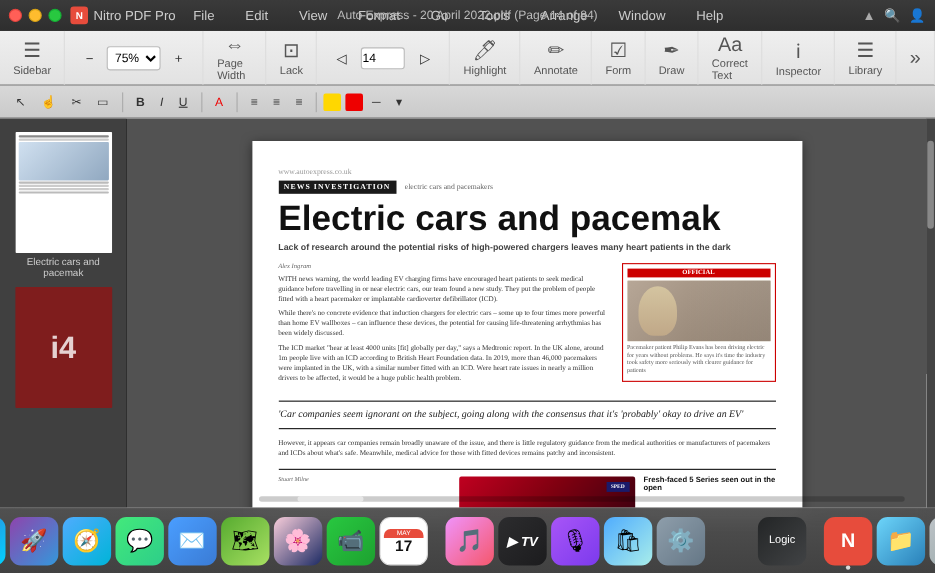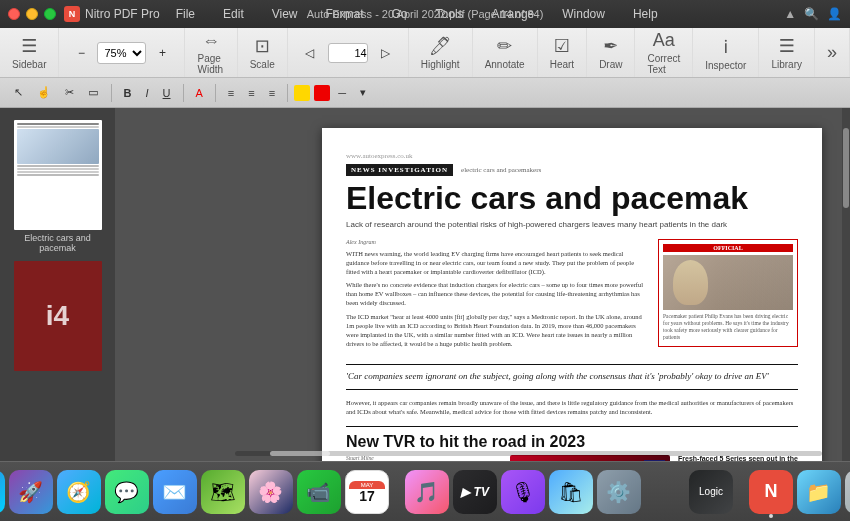--- a/index.html
+++ b/index.html
@@ -96,21 +96,21 @@
       align-items: center;
       justify-content: center;
       font-size: 12px;
       color: #333;
     }
     .toolbar-input {
       width: 40px;
       height: 20px;
       border: 1px solid #bbb;
       border-radius: 3px;
-      text-align: right;
+      text-align: left;
       font-size: 11px;
       background: white;
     }
     .toolbar-select {
       height: 22px;
       border: 1px solid #bbb;
       border-radius: 3px;
       font-size: 11px;
       background: white;
       padding: 0 2px;
@@ -222,21 +222,21 @@
       text-align: center;
     }
 
     
     .pdf-area {
       flex: 1;
       background: #525252;
       overflow: auto;
       display: flex;
       flex-direction: column;
-      align-items: flex-end;
+      align-items: center;
       padding: 20px;
       position: relative;
     }
 
     
     .pdf-page {
       width: 500px;
       min-height: 660px;
       background: white;
       box-shadow: 0 2px 10px rgba(0,0,0,0.5);
@@ -278,20 +278,21 @@
       line-height: 1;
       margin-bottom: 6px;
       font-family: 'Arial Black', Arial, sans-serif;
     }
 
     .sub-headline {
       font-size: 8px;
       color: #444;
       margin-bottom: 10px;
       font-family: Arial, sans-serif;
+      font-weight: bold;
     }
 
     .content-columns {
       display: grid;
       grid-template-columns: 1fr 140px;
       gap: 10px;
       margin-bottom: 12px;
     }
 
     .article-body {
@@ -508,38 +509,38 @@
         <option>75%</option>
       </select>
       <button class="toolbar-btn">+</button>
     </div>
     <div class="ttb-item">
       <span class="icon">⇔</span>
       <span class="label">Page Width</span>
     </div>
     <div class="ttb-item">
       <span class="icon">⊡</span>
-      <span class="label">Scale</span>
+      <span class="label">Lack</span>
     </div>
     <div class="ttb-item" style="flex-direction:row;gap:4px;padding:0 8px;">
       <button class="toolbar-btn">◁</button>
       <input class="toolbar-input" type="text" value="14" style="">
       <button class="toolbar-btn">▷</button>
     </div>
     <div class="ttb-item">
       <span class="icon">🖊</span>
       <span class="label">Highlight</span>
     </div>
     <div class="ttb-item">
       <span class="icon">✏</span>
       <span class="label">Annotate</span>
     </div>
     <div class="ttb-item">
       <span class="icon">☑</span>
-      <span class="label">Heart</span>
+      <span class="label">Form</span>
     </div>
     <div class="ttb-item">
       <span class="icon">✒</span>
       <span class="label">Draw</span>
     </div>
     <div class="ttb-item">
       <span class="icon">Aa</span>
       <span class="label">Correct Text</span>
     </div>
     <div class="ttb-item">
@@ -650,21 +651,20 @@
 
         <div class="pull-quote">'Car companies seem ignorant on the subject, going along with the consensus that it's 'probably' okay to drive an EV'</div>
 
         <div class="article-body">
           <p>However, it appears car companies remain broadly unaware of the issue, and there is little regulatory guidance from the medical authorities or manufacturers of pacemakers and ICDs about what's safe. Meanwhile, medical advice for those with fitted devices remains patchy and inconsistent.</p>
         </div>
 
         <hr class="section-divider">
 
         <div class="tvr-section">
-          <div class="tvr-headline">New TVR to hit the road in 2023</div>
           <div class="tvr-columns">
 
             <div>
               <div class="tvr-byline">Stuart Milne</div>
 
             </div>
 
             <div>
               <div class="tvr-car-img">
 

